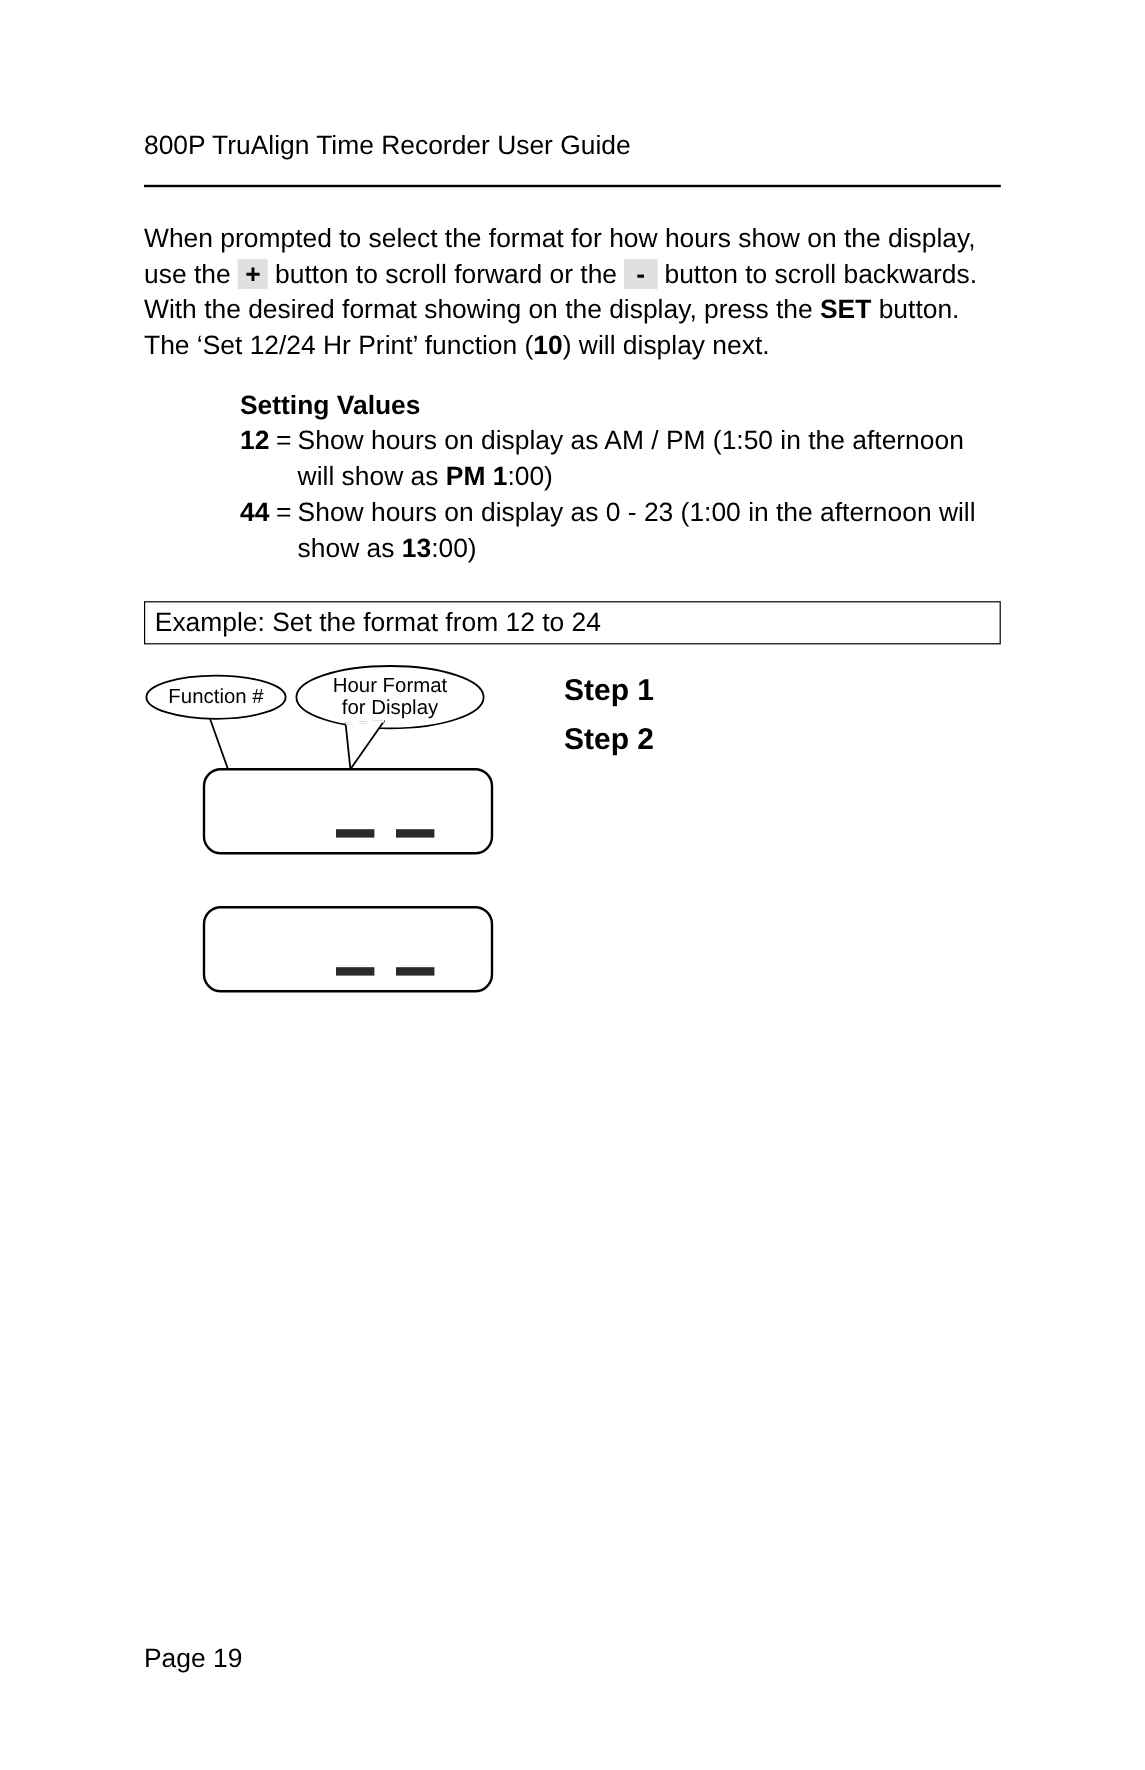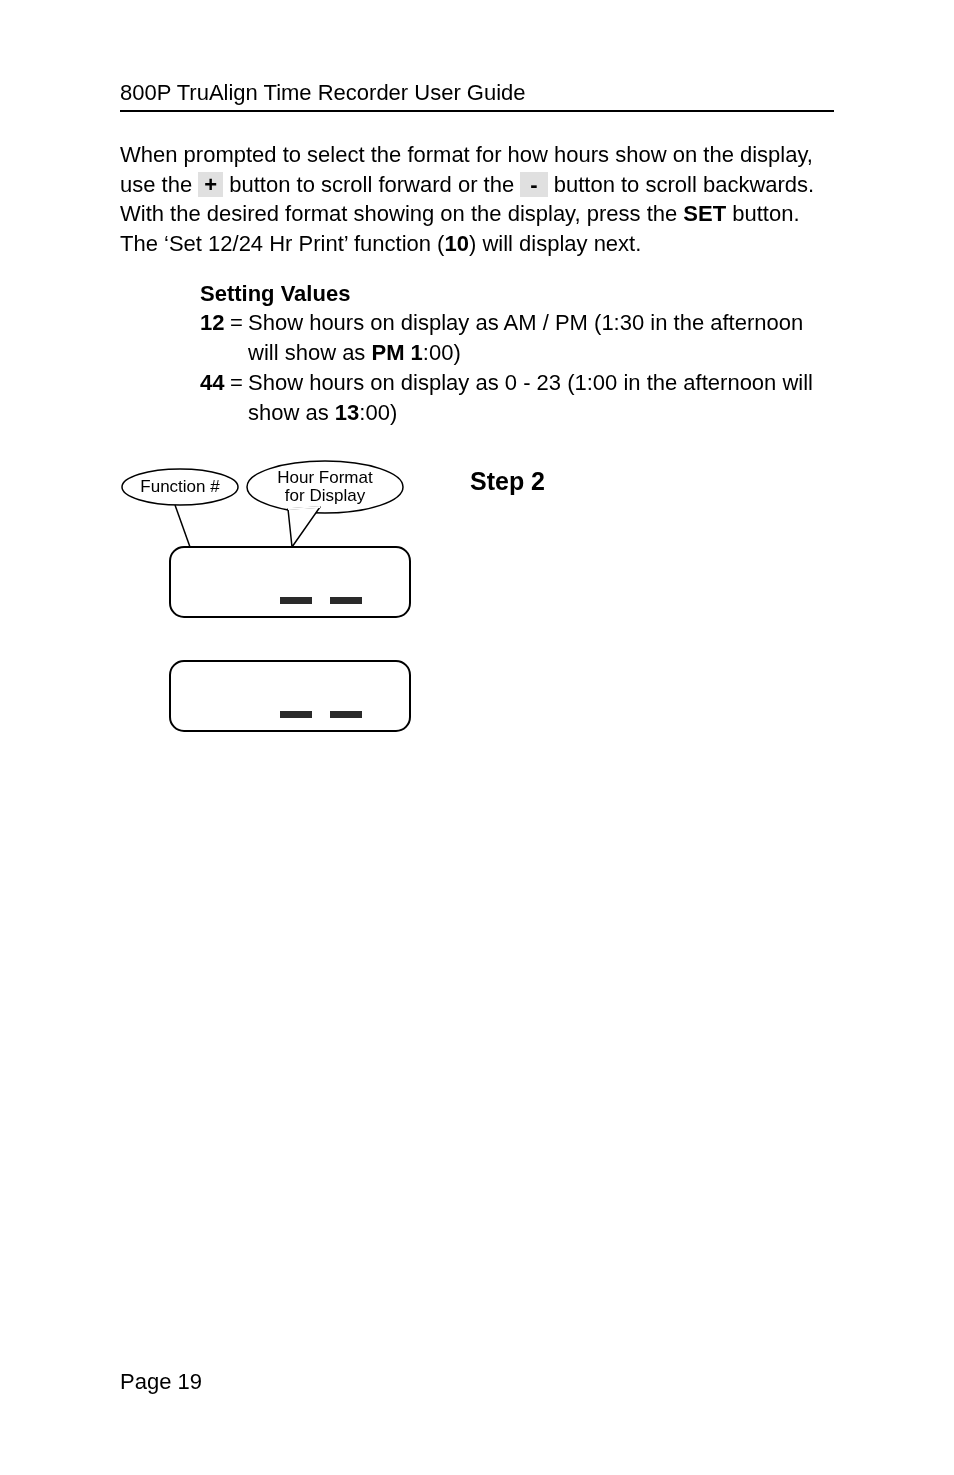--- a/index.html
+++ b/index.html
@@ -10,22 +10,23 @@
     background: #fff;
     color: #000;
     position: relative;
   }
   .page {
     padding: 80px 120px 0 120px;
   }
   .header {
     font-size: 22px;
     border-bottom: 2px solid #000;
-    padding-bottom: 4px;
+    padding-bottom: 20px;
     margin-bottom: 28px;
+    margin-top: 28px;
   }
   .section-title {
     font-weight: bold;
     font-size: 22px;
     margin-bottom: 6px;
   }
   .body-text {
     font-size: 22px;
     line-height: 1.35;
     margin-bottom: 20px;
@@ -103,32 +104,33 @@
   <p class="body-text">
     <span>When prompted to select the format for how hours show on the display, use the </span><span class="btn-key">+</span><span> button to scroll forward or the </span><span class="btn-key-minus">-</span><span> button to scroll backwards. With the desired format showing on the display, press the </span><b>SET</b><span> button. The ‘Set 12/24 Hr Print’ function (</span><b>10</b><span>) will display next.</span>
   </p>
 
   <div class="setting-block">
     <div class="setting-heading">Setting Values</div>
     <div class="setting-row">
       <span class="setting-key">12</span>
       <span class="setting-eq">=</span>
       <span class="setting-val">
-        <span>Show hours on display as AM / PM (1:30 in the afternoon will show as </span><b>PM 1</b><span>:00)</span>
+        <span>Show hours on display as AM / PM (1:50 in the afternoon will show as </span><b>PM 1</b><span>:00)</span>
       </span>
     </div>
     <div class="setting-row">
       <span class="setting-key">44</span>
       <span class="setting-eq">=</span>
       <span class="setting-val">
         <span>Show hours on display as 0 - 23 (1:00 in the afternoon will show as </span><b>13</b><span>:00)</span>
       </span>
     </div>
   </div>
 
+  <div class="example-box">Example: Set the format from 12 to 24</div>
 
   <div class="diagram-row">
     <div class="diagram-col">
 
       <svg width="340" height="170">
 
         <ellipse class="callout-ellipse" cx="60" cy="30" rx="58" ry="18"></ellipse>
         <text class="callout-text" x="60" y="35" text-anchor="middle">Function #</text>
 
         <ellipse class="callout-ellipse" cx="205" cy="30" rx="78" ry="26"></ellipse>
@@ -150,20 +152,21 @@
 
       <svg width="340" height="120" style="margin-top:10px;">
         <rect class="display-box" x="50" y="20" width="240" height="70" rx="14"></rect>
         <rect class="segment" x="160" y="70" width="32" height="7"></rect>
         <rect class="segment" x="210" y="70" width="32" height="7"></rect>
       </svg>
 
     </div>
 
     <div class="text-col">
+      <div class="step-title">Step 1</div>
 
       <div class="step-title step-title2">Step 2</div>
 
     </div>
   </div>
 
 </div>
 
 <div class="page-number">Page 19</div>
 

